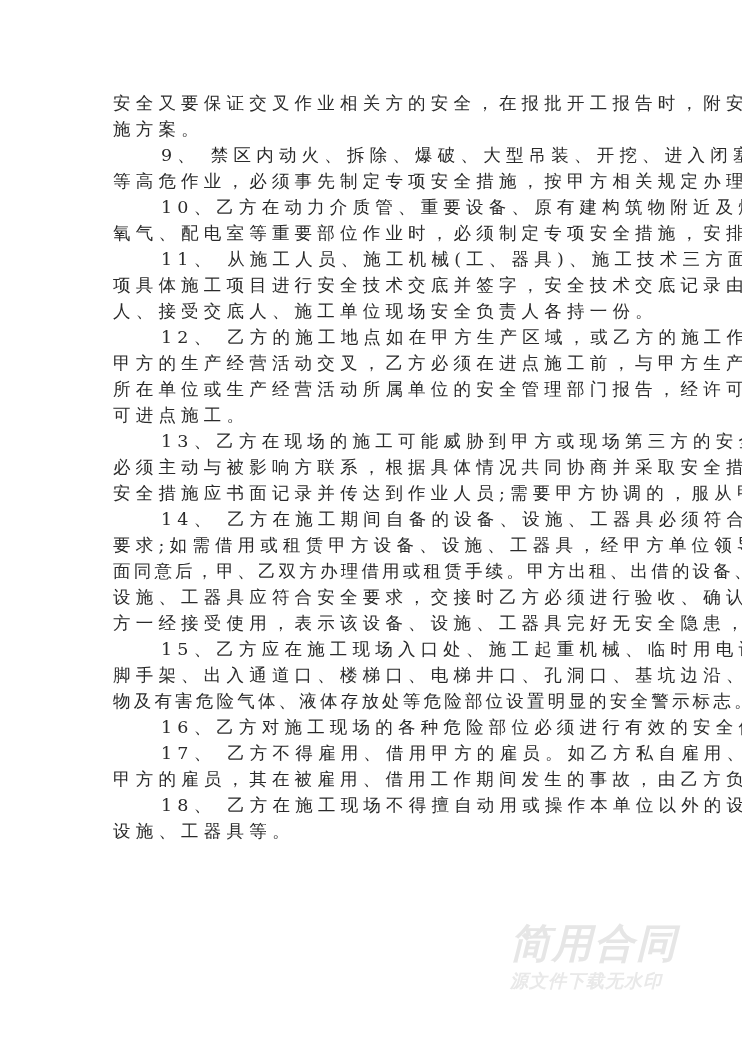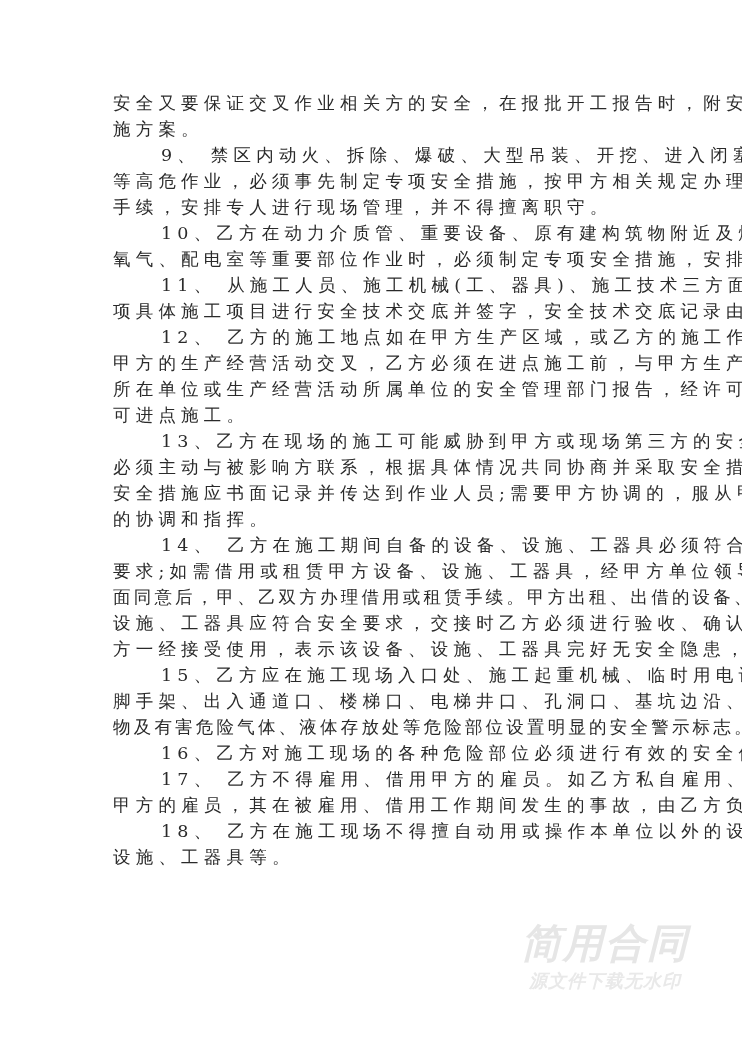--- a/index.html
+++ b/index.html
@@ -16,47 +16,46 @@
   .line {
     height: 26px; line-height: 26px; white-space: nowrap;
     letter-spacing: 5.2px;
   }
   .line.tight { letter-spacing: 3.2px; }
   .line.indent { padding-left: 48px; }
   .watermark {
     position: absolute; left: 510px; top: 920px; width: 190px;
     font-family: "DejaVu Sans", "Liberation Sans", sans-serif;
     color: #e6e6e6; font-style: italic; font-weight: bold;
-    text-align: center; pointer-events: none;
+    pointer-events: none;
   }
   .wm-main { font-size: 40px; line-height: 46px; letter-spacing: 2px; }
   .wm-sub { font-size: 18px; line-height: 30px; letter-spacing: 1px; color: #e9e9e9; }
 </style>
 </head>
 <body>
 
 <div class="page">
   <div class="body-text" id="body-text">
       <div class="line">安全又要保证交叉作业相关方的安全，在报批开工报告时，附安全措</div>
       <div class="line">施方案。</div>
       <div class="line indent">9、 禁区内动火、拆除、爆破、大型吊装、开挖、进入闭塞空间</div>
       <div class="line">等高危作业，必须事先制定专项安全措施，按甲方相关规定办理许可</div>
-      <div class="line">手续，安排专人进行现场管理，并不得擅离职守。</div>
       <div class="line indent">10、乙方在动力介质管、重要设备、原有建构筑物附近及燃气、</div>
       <div class="line">氧气、配电室等重要部位作业时，必须制定专项安全措施，安排专人</div>
       <div class="line indent">11、 从施工人员、施工机械(工、器具)、施工技术三方面对每</div>
       <div class="line">项具体施工项目进行安全技术交底并签字，安全技术交底记录由交底</div>
+      <div class="line">人、接受交底人、施工单位现场安全负责人各持一份。</div>
       <div class="line indent">12、 乙方的施工地点如在甲方生产区域，或乙方的施工作业与</div>
       <div class="line">甲方的生产经营活动交叉，乙方必须在进点施工前，与甲方生产区域</div>
       <div class="line">所在单位或生产经营活动所属单位的安全管理部门报告，经许可后方</div>
       <div class="line">可进点施工。</div>
       <div class="line indent">13、乙方在现场的施工可能威胁到甲方或现场第三方的安全时，</div>
       <div class="line">必须主动与被影响方联系，根据具体情况共同协商并采取安全措施，</div>
       <div class="line">安全措施应书面记录并传达到作业人员;需要甲方协调的，服从甲方</div>
-      <div class="line">的协调和指挥。</div>
       <div class="line indent">14、 乙方在施工期间自备的设备、设施、工器具必须符合安全</div>
       <div class="line">要求;如需借用或租赁甲方设备、设施、工器具，经甲方单位领导书</div>
       <div class="line tight">面同意后，甲、乙双方办理借用或租赁手续。甲方出租、出借的设备、</div>
       <div class="line">设施、工器具应符合安全要求，交接时乙方必须进行验收、确认，乙</div>
       <div class="line">方一经接受使用，表示该设备、设施、工器具完好无安全隐患，如果</div>
       <div class="line indent">15、乙方应在施工现场入口处、施工起重机械、临时用电设施、</div>
       <div class="line">脚手架、出入通道口、楼梯口、电梯井口、孔洞口、基坑边沿、爆破</div>
       <div class="line tight">物及有害危险气体、液体存放处等危险部位设置明显的安全警示标志。</div>
       <div class="line indent">16、乙方对施工现场的各种危险部位必须进行有效的安全保护。</div>
       <div class="line indent">17、 乙方不得雇用、借用甲方的雇员。如乙方私自雇用、借用</div>

